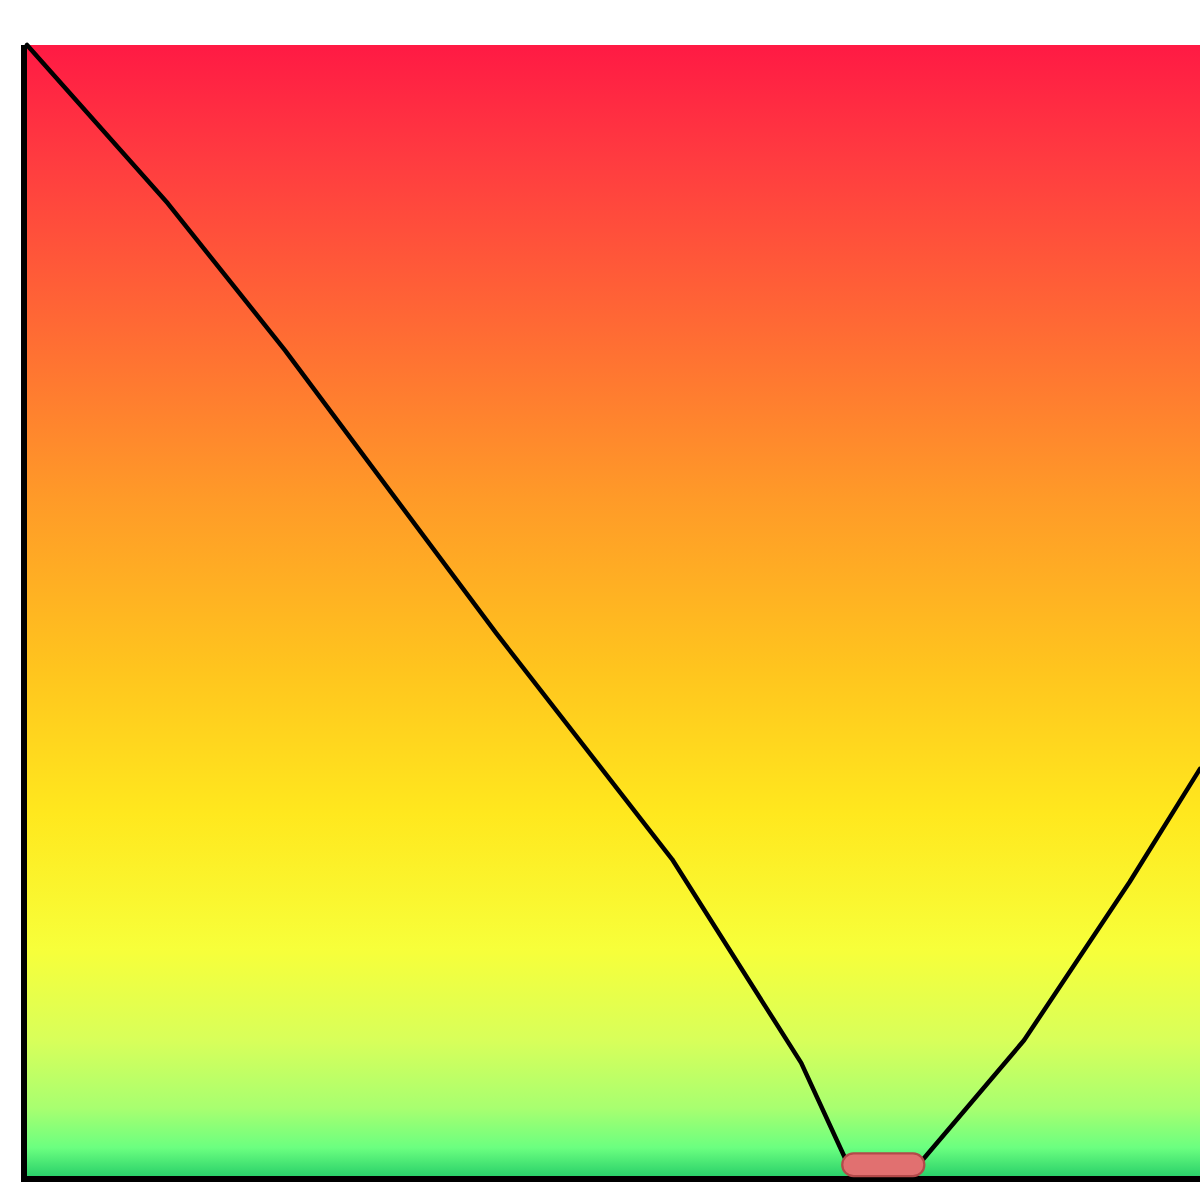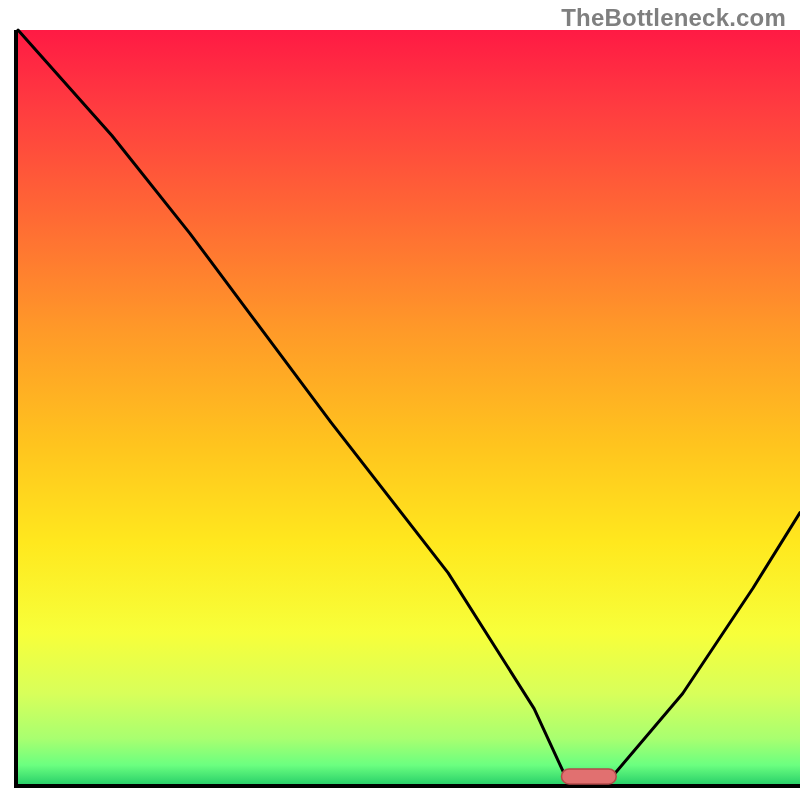--- a/index.html
+++ b/index.html
@@ -30,21 +30,20 @@
     left: 0;
     top: 0;
     width: 800px;
     height: 800px;
   }
 </style>
 </head>
 <body>
 
 <div class="stage">
-  <div class="watermark">TheBottleneck.com</div>
   <svg class="plot" viewBox="0 0 800 800">
     <defs>
       <linearGradient id="bg-grad" x1="0" y1="0" x2="0" y2="1">
           <stop offset="0.00%" stop-color="#ff1a44"></stop>
           <stop offset="10.00%" stop-color="#ff3b40"></stop>
           <stop offset="25.00%" stop-color="#ff6a34"></stop>
           <stop offset="40.00%" stop-color="#ff9a28"></stop>
           <stop offset="55.00%" stop-color="#ffc41e"></stop>
           <stop offset="68.00%" stop-color="#ffe81e"></stop>
           <stop offset="80.00%" stop-color="#f7ff3a"></stop>

